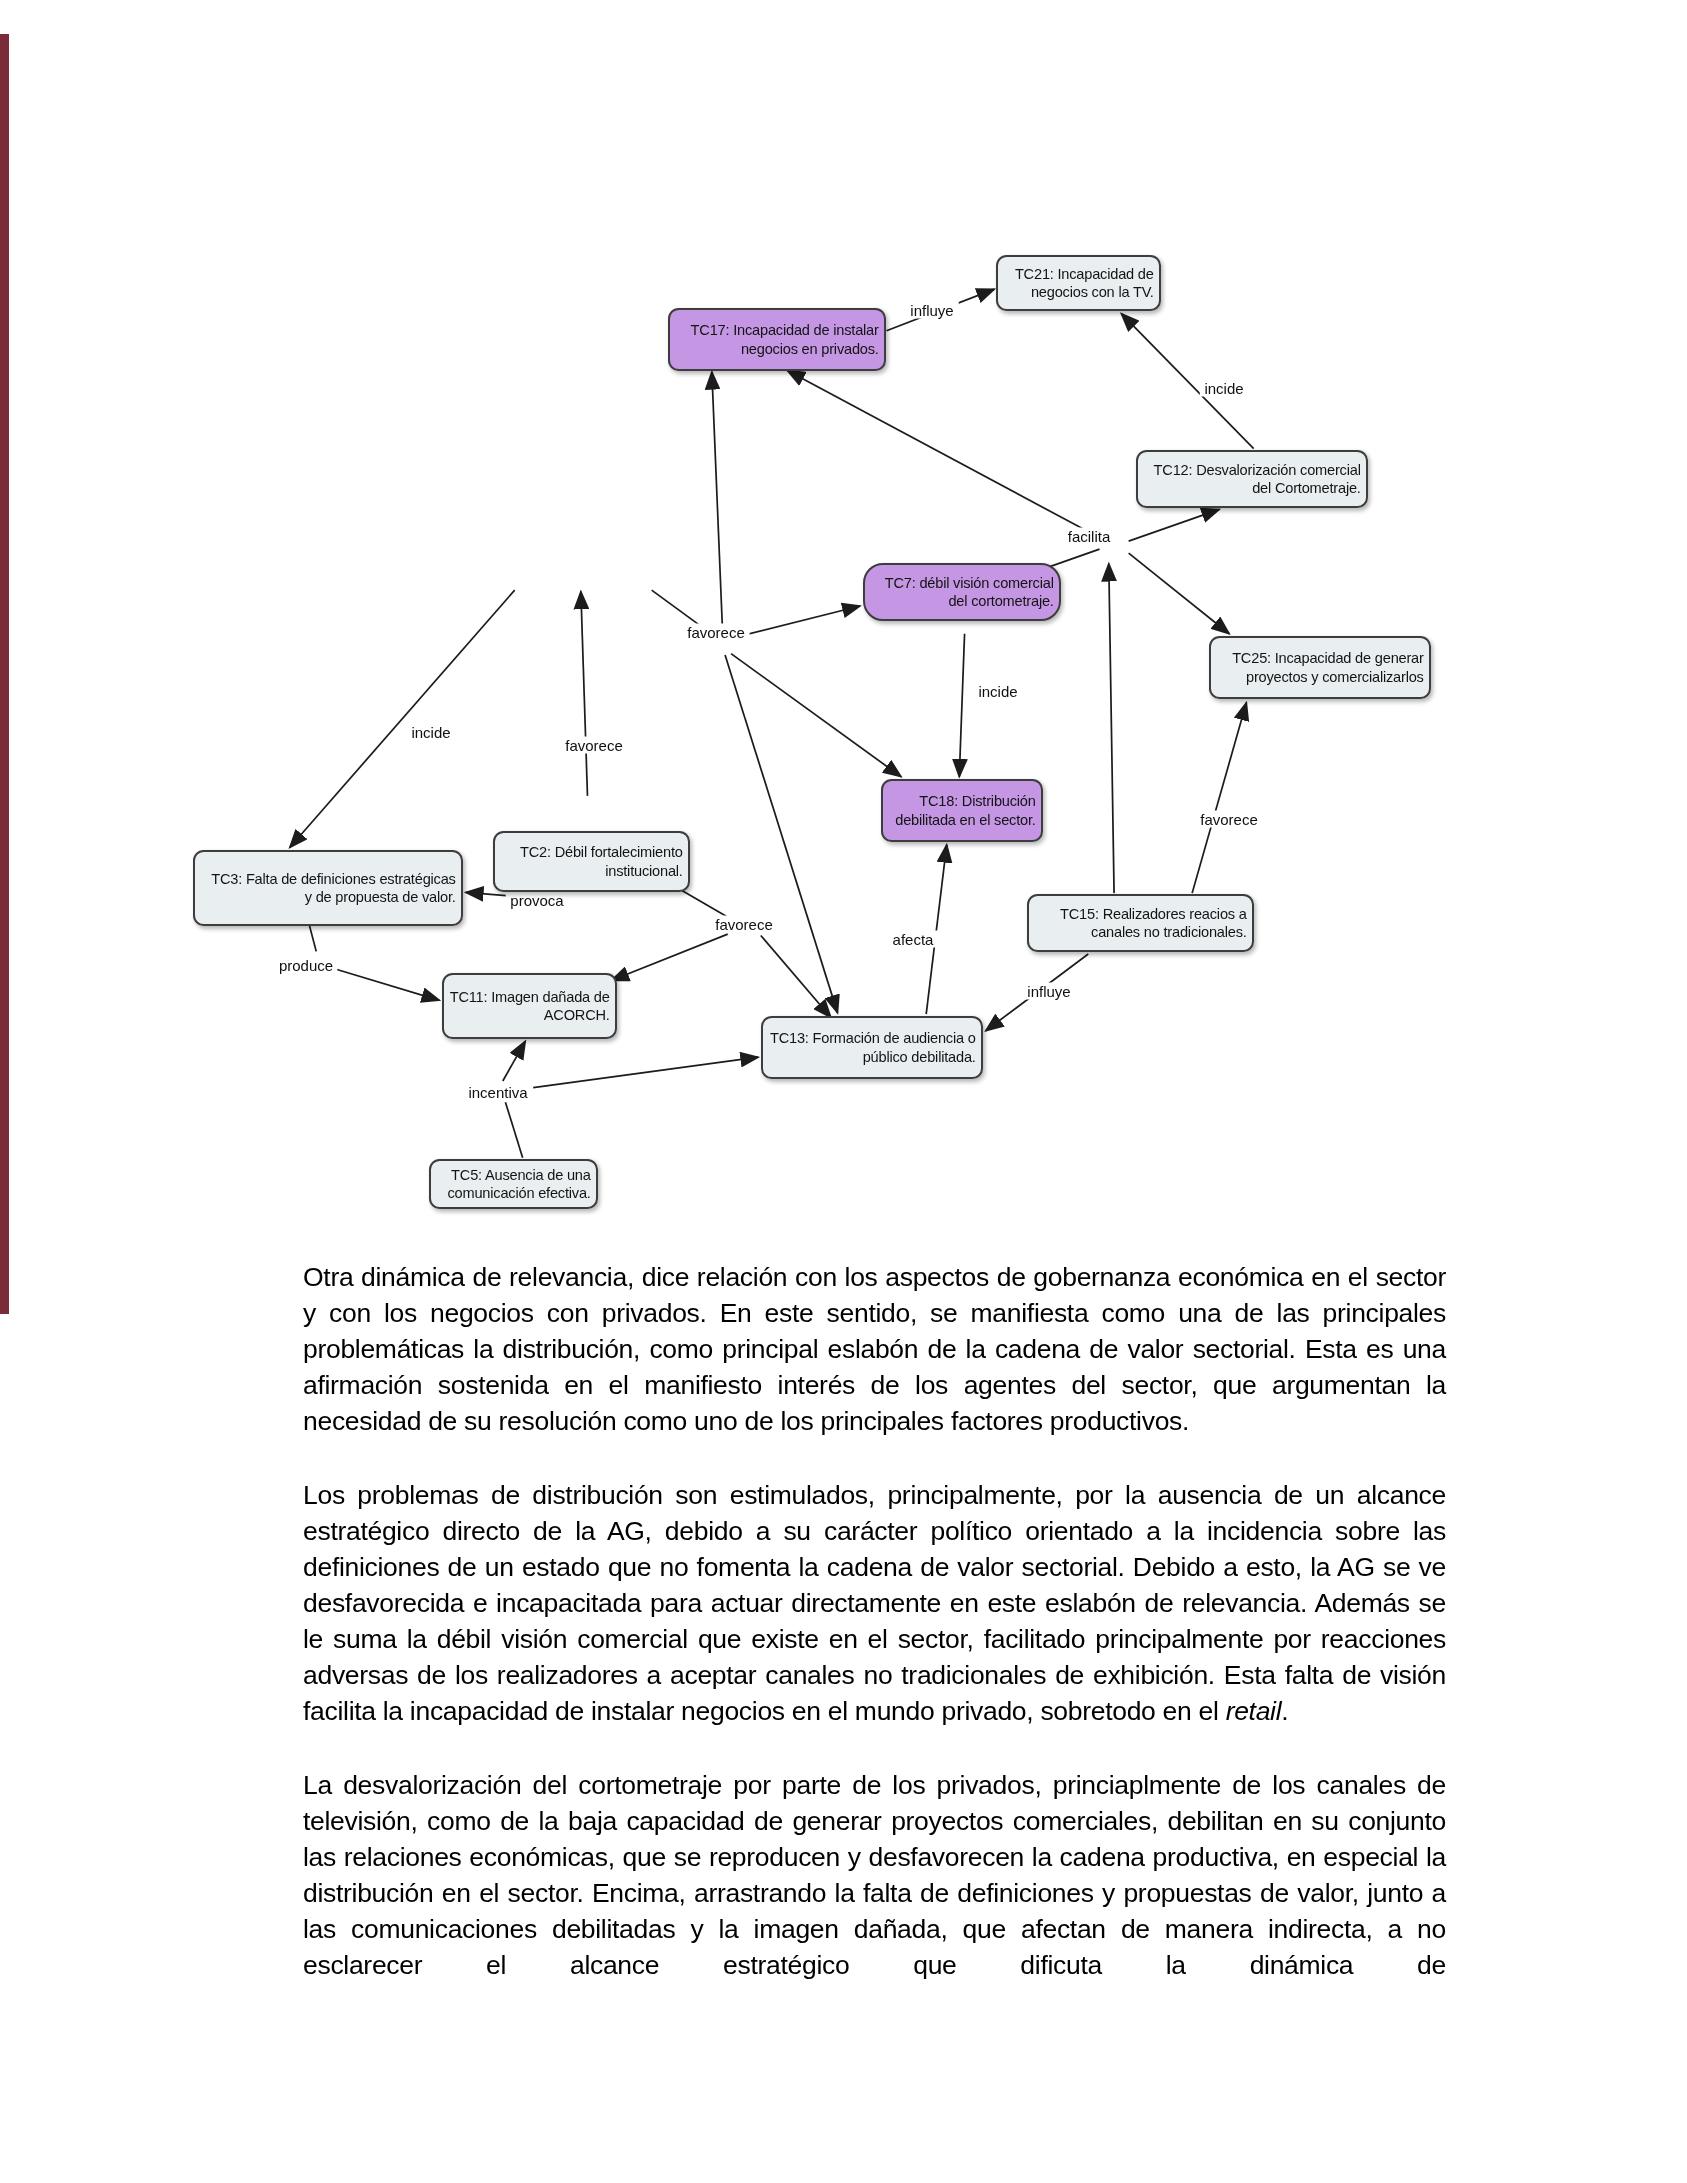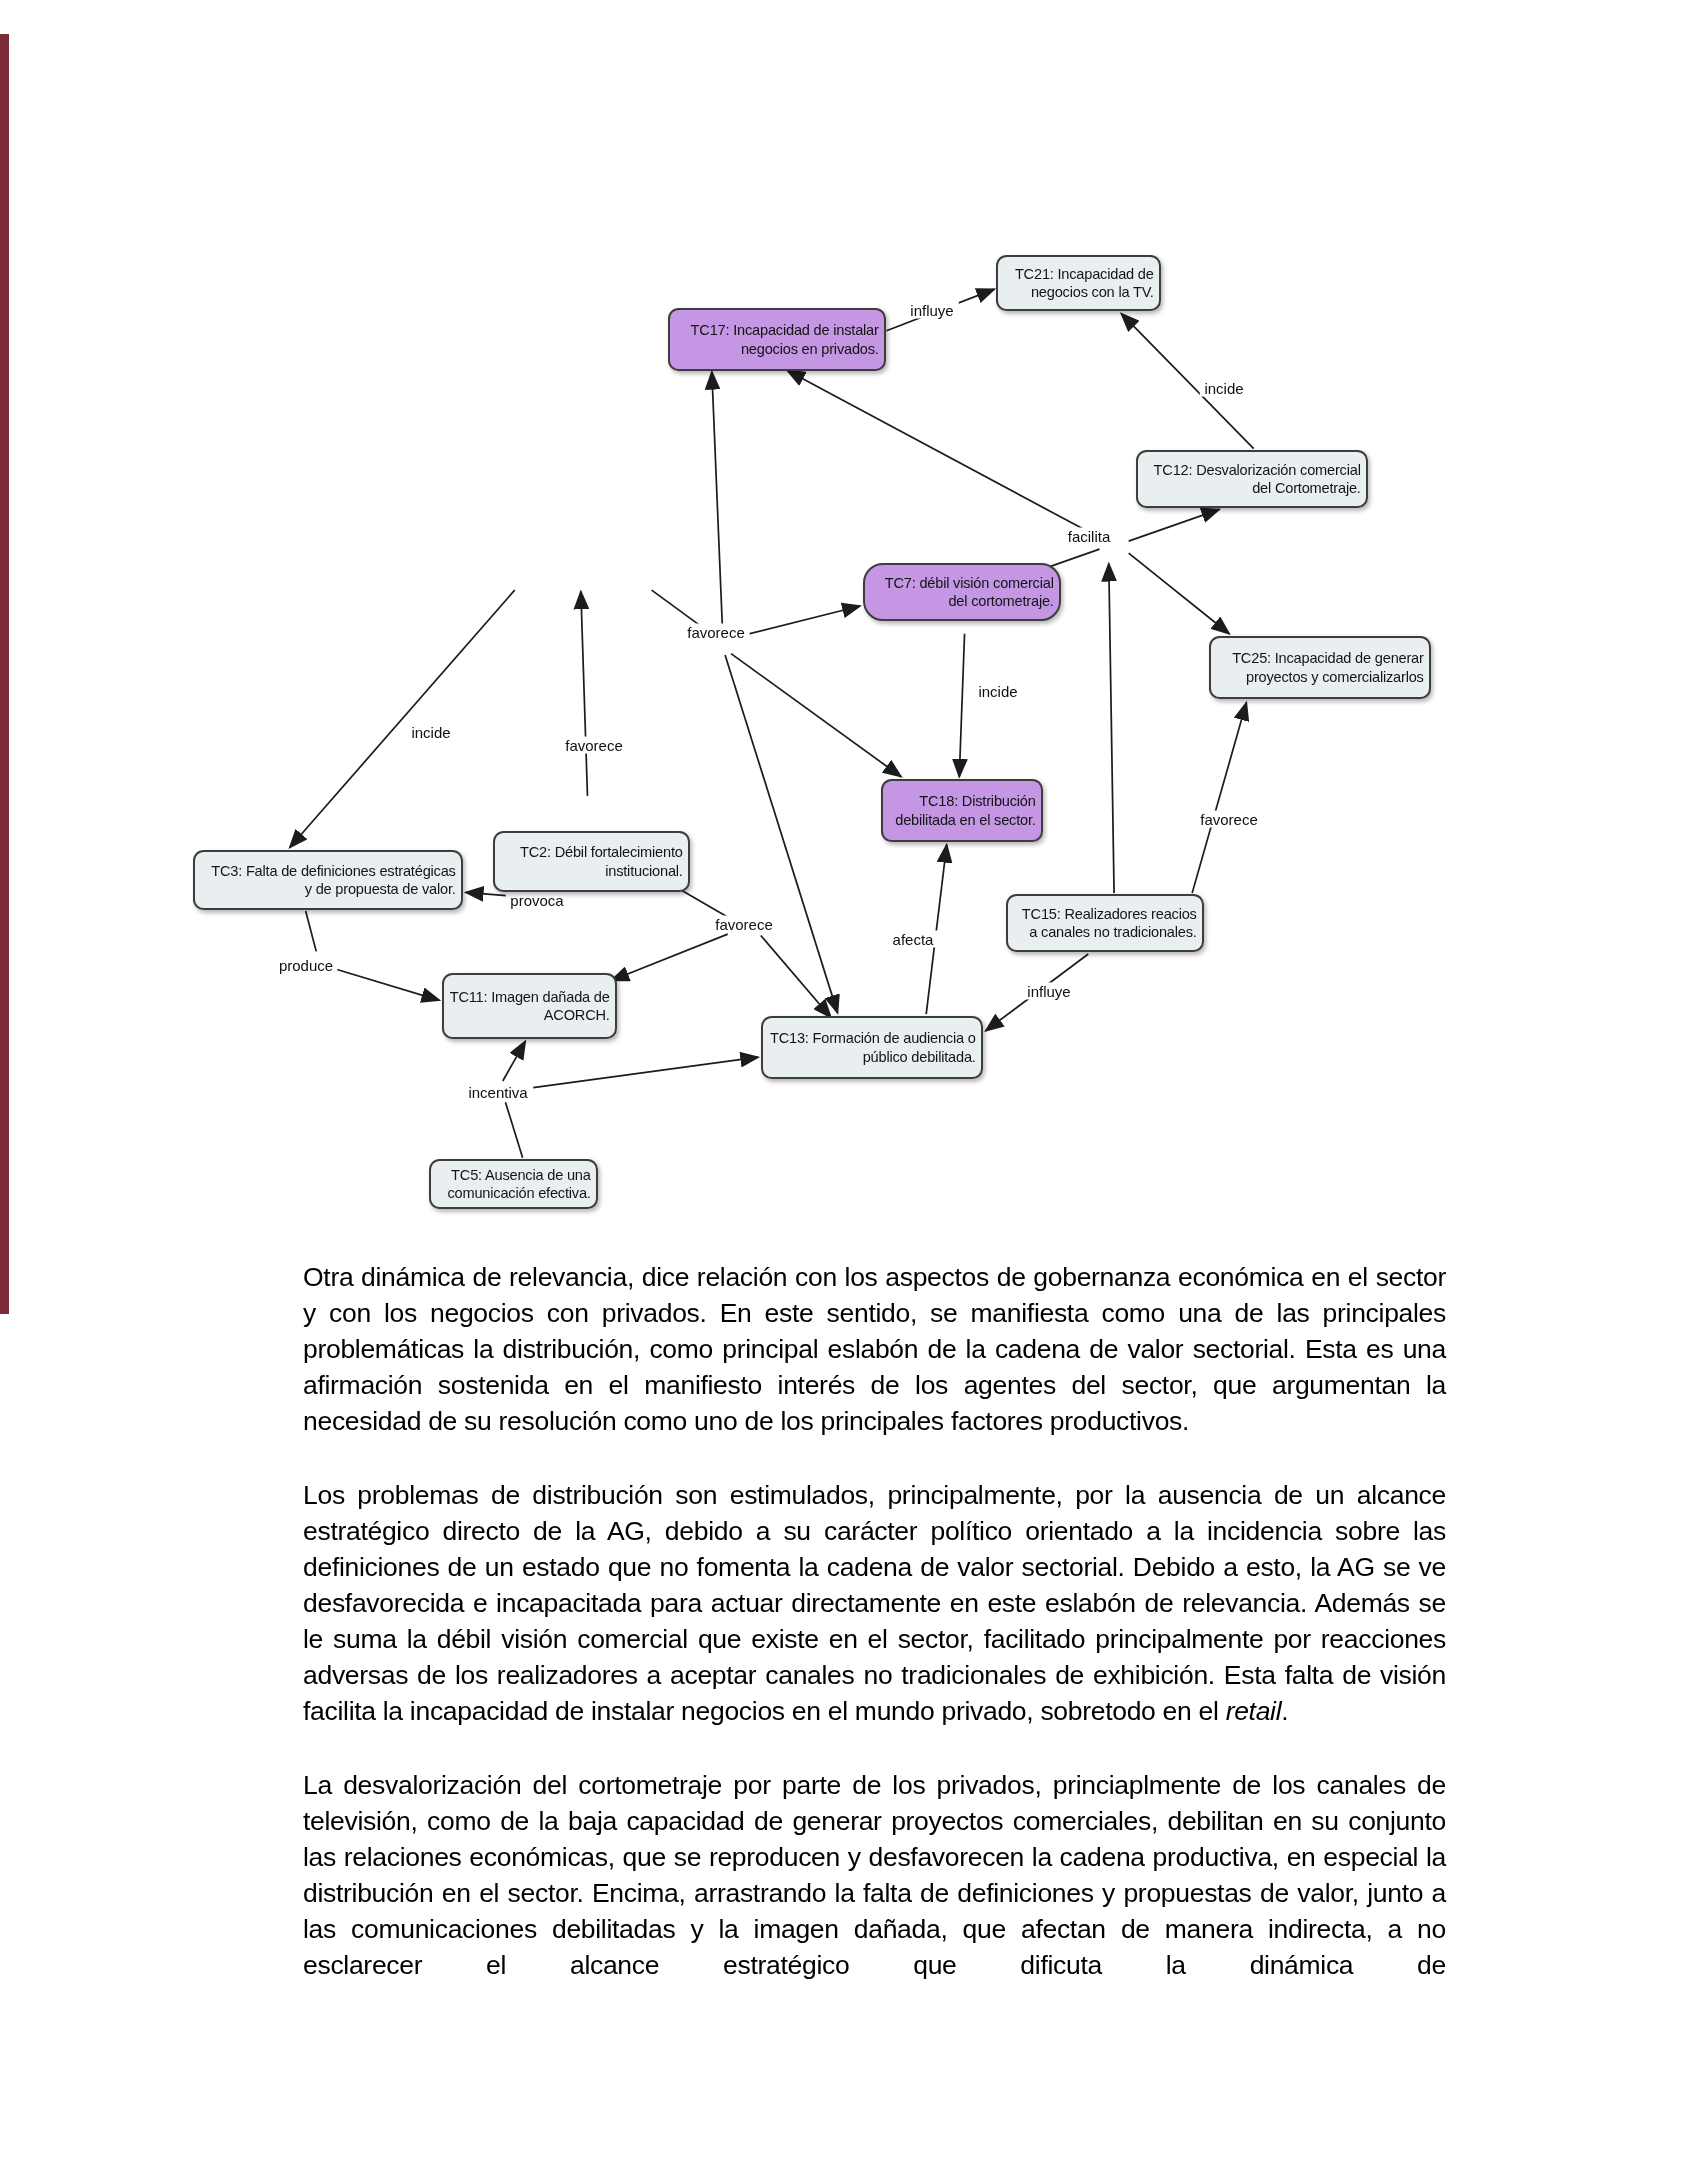--- a/index.html
+++ b/index.html
@@ -86,22 +86,22 @@
     <div class="elabel" style="left: 913px; top: 939px;">afecta</div>
     <div class="elabel" style="left: 1049px; top: 991px;">influye</div>
     <div class="elabel" style="left: 498px; top: 1092px;">incentiva</div>
     <div class="cnode" style="left: 668px; top: 308px; width: 218px; height: 63px; background: rgb(196, 150, 227); border-color: rgb(61, 61, 61);">TC17: Incapacidad de instalar negocios en privados.</div>
     <div class="cnode" style="left: 996px; top: 255px; width: 165px; height: 56px; background: rgb(233, 239, 241); border-color: rgb(61, 61, 61);">TC21: Incapacidad de negocios con la TV.</div>
     <div class="cnode" style="left: 1136px; top: 450px; width: 232px; height: 58px; background: rgb(233, 239, 241); border-color: rgb(61, 61, 61);">TC12: Desvalorización comercial del Cortometraje.</div>
     <div class="cnode" style="left: 863px; top: 563px; width: 198px; height: 58px; background: rgb(196, 150, 227); border-color: rgb(61, 61, 61); border-radius: 20px;">TC7: débil visión comercial del cortometraje.</div>
     <div class="cnode" style="left: 1209px; top: 636px; width: 222px; height: 63px; background: rgb(233, 239, 241); border-color: rgb(61, 61, 61);">TC25: Incapacidad de generar proyectos y comercializarlos</div>
     <div class="cnode" style="left: 493px; top: 831px; width: 197px; height: 61px; background: rgb(233, 239, 241); border-color: rgb(61, 61, 61);">TC2: Débil fortalecimiento institucional.</div>
     <div class="cnode" style="left: 881px; top: 779px; width: 162px; height: 63px; background: rgb(196, 150, 227); border-color: rgb(61, 61, 61);">TC18: Distribución debilitada en el sector.</div>
-    <div class="cnode" style="left: 193px; top: 850px; width: 270px; height: 60px; background: rgb(233, 239, 241); border-color: rgb(61, 61, 61);">TC3: Falta de definiciones estratégicas y de propuesta de valor.</div>
-    <div class="cnode" style="left: 1006px; top: 894px; width: 198px; height: 58px; background: rgb(233, 239, 241); border-color: rgb(61, 61, 61);">TC15: Realizadores reacios a canales no tradicionales.</div>
+    <div class="cnode" style="left: 193px; top: 850px; width: 270px; height: 76px; background: rgb(233, 239, 241); border-color: rgb(61, 61, 61);">TC3: Falta de definiciones estratégicas y de propuesta de valor.</div>
+    <div class="cnode" style="left: 1027px; top: 894px; width: 227px; height: 58px; background: rgb(233, 239, 241); border-color: rgb(61, 61, 61);">TC15: Realizadores reacios a canales no tradicionales.</div>
     <div class="cnode" style="left: 442px; top: 973px; width: 175px; height: 66px; background: rgb(233, 239, 241); border-color: rgb(61, 61, 61);">TC11: Imagen dañada de ACORCH.</div>
     <div class="cnode" style="left: 761px; top: 1016px; width: 222px; height: 63px; background: rgb(233, 239, 241); border-color: rgb(61, 61, 61);">TC13: Formación de audiencia o público debilitada.</div>
     <div class="cnode" style="left: 429px; top: 1159px; width: 169px; height: 50px; background: rgb(233, 239, 241); border-color: rgb(61, 61, 61);">TC5: Ausencia de una comunicación efectiva.</div>
   </div>
 <div id="body-text">
     <p><span>Otra dinámica de relevancia, dice relación con los aspectos de gobernanza económica en el sector y  con los negocios con privados. En este sentido, se manifiesta como una de las principales problemáticas la distribución, como principal eslabón de la cadena de valor sectorial. Esta es una afirmación sostenida en el manifiesto interés de los agentes del sector, que argumentan la necesidad de su resolución como uno de los principales factores productivos.</span></p>
     <p><span>Los problemas de distribución son estimulados, principalmente, por la ausencia de un alcance estratégico directo de la AG, debido a su carácter político orientado a la incidencia sobre las definiciones de un estado que no fomenta la cadena de valor sectorial. Debido a esto, la AG se ve desfavorecida e incapacitada para actuar directamente en este eslabón de relevancia. Además se le suma la débil visión comercial que existe en el sector, facilitado principalmente por reacciones adversas de los realizadores a aceptar canales no tradicionales de exhibición. Esta falta de visión facilita la incapacidad de instalar negocios en el mundo privado, sobretodo en el </span><em>retail</em><span>.</span></p>
     <p class="jl"><span>La desvalorización  del cortometraje por parte de los privados, princiaplmente de los canales de televisión, como de la baja capacidad de generar proyectos comerciales, debilitan en su conjunto las relaciones económicas, que se reproducen y desfavorecen la cadena productiva, en especial la distribución en el sector. Encima, arrastrando la falta de definiciones y propuestas de valor, junto a las comunicaciones debilitadas y la imagen dañada, que afectan de manera indirecta, a no esclarecer el alcance estratégico que dificuta la dinámica de</span></p>
   </div>
 

